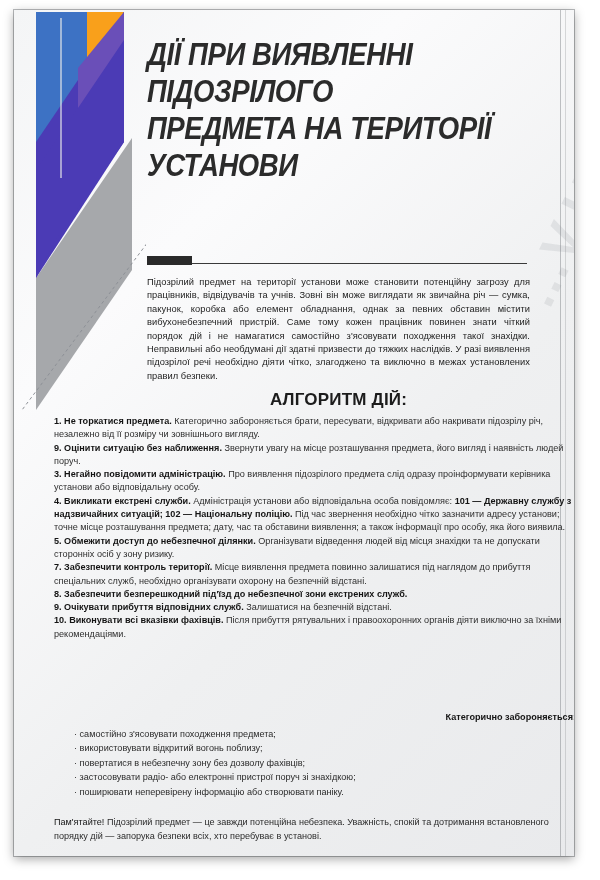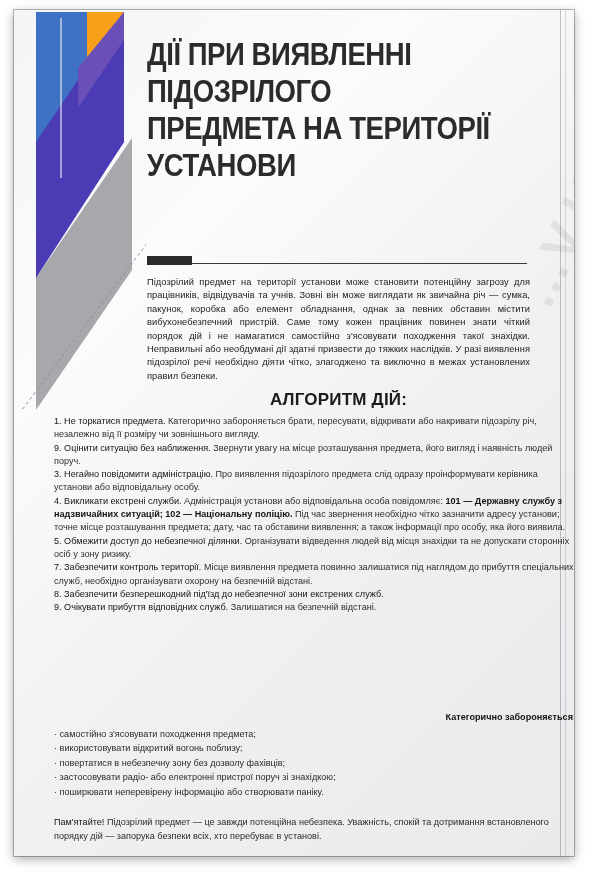--- a/index.html
+++ b/index.html
@@ -42,21 +42,21 @@
     transform:rotate(-64deg);
     transform-origin:right top;
     white-space:nowrap;
     font-family:"Liberation Sans", sans-serif;
     pointer-events:none;
   }
 
   
   #title-block{
     position:absolute;
-    left:133px; top:26px; width:380px;
+    left:133px; top:26px; width:380px;font-style:italic;
   }
   .title-line{
     font-family:"Liberation Sans Narrow","Liberation Sans", sans-serif;
     font-weight:700;
     font-size:32px;
     line-height:37px;
     letter-spacing:-0.5px;
     color:#2b2b2b;
     text-transform:uppercase;
     transform:scaleX(.86);
@@ -96,34 +96,34 @@
 
   
   #steps{
     position:absolute;
     left:40px; top:405px; width:522px;
     font-size:9.1px;
     line-height:13.3px;
     color:#2b2b2b;
   }
   #steps .step{margin:0 0 0 0;text-align:left;}
-  #steps .step b{font-weight:400;color:#141414;}
+  #steps .step b{font-weight:700;color:#141414;}
   #steps .sub{font-weight:400;color:#2e2e2e;}
   #steps .emph{font-weight:700;color:#141414;}
 
   
   #prohib{
     position:absolute;
     left:40px; top:700px; width:522px;
     font-size:9.1px;
     line-height:14.6px;
     color:#2b2b2b;
   }
   #prohib .ph{font-weight:700;color:#141414;margin-bottom:2px;text-align:right;}
-  #prohib .pitem{white-space:nowrap;}
+  #prohib .pitem{white-space:nowrap;margin-left:20px;}
 
   
   #remember{
     position:absolute;
     left:40px; top:806px; width:522px;
     font-size:9.1px;
     line-height:13.6px;
     color:#2b2b2b;
   }
   #remember b{font-weight:400;color:#141414;}
@@ -178,20 +178,21 @@
 
   <div id="steps">
       <div class="step"><b>1. Не торкатися предмета. </b><span class="sub">Категорично забороняється брати, пересувати, відкривати або накривати підозрілу річ, незалежно від її розміру чи зовнішнього вигляду.</span></div>
       <div class="step"><b>9. Оцінити ситуацію без наближення. </b><span class="sub">Звернути увагу на місце розташування предмета, його вигляд і наявність людей поруч.</span></div>
       <div class="step"><b>3. Негайно повідомити адміністрацію. </b><span class="sub">Про виявлення підозрілого предмета слід одразу проінформувати керівника установи або відповідальну особу.</span></div>
       <div class="step"><b>4. Викликати екстрені служби. </b><span class="sub">Адміністрація установи або відповідальна особа повідомляє:</span><span class="emph"> 101 — Державну службу з надзвичайних ситуацій; 102 — Національну поліцію. </span><span class="sub">Під час звернення необхідно чітко зазначити адресу установи; точне місце розташування предмета; дату, час та обставини виявлення; а також інформації про особу, яка його виявила.</span></div>
       <div class="step"><b>5. Обмежити доступ до небезпечної ділянки. </b><span class="sub">Організувати відведення людей від місця знахідки та не допускати сторонніх осіб у зону ризику.</span></div>
       <div class="step"><b>7. Забезпечити контроль території. </b><span class="sub">Місце виявлення предмета повинно залишатися під наглядом до прибуття спеціальних служб, необхідно організувати охорону на безпечній відстані.</span></div>
       <div class="step"><b>8. Забезпечити безперешкодний під'їзд до небезпечної зони екстрених служб. </b></div>
       <div class="step"><b>9. Очікувати прибуття відповідних служб. </b><span class="sub">Залишатися на безпечній відстані.</span></div>
+      <div class="step"><b>10. Виконувати всі вказівки фахівців. </b><span class="sub">Після прибуття рятувальних і правоохоронних органів діяти виключно за їхніми рекомендаціями.</span></div>
     </div>
 
   <div id="prohib">
     <div class="ph">Категорично забороняється:</div>
     <div id="prohib-items">
         <div class="pitem">· самостійно з'ясовувати походження предмета;</div>
         <div class="pitem">· використовувати відкритий вогонь поблизу;</div>
         <div class="pitem">· повертатися в небезпечну зону без дозволу фахівців;</div>
         <div class="pitem">· застосовувати радіо- або електронні пристрої поруч зі знахідкою;</div>
         <div class="pitem">· поширювати неперевірену інформацію або створювати паніку.</div>

